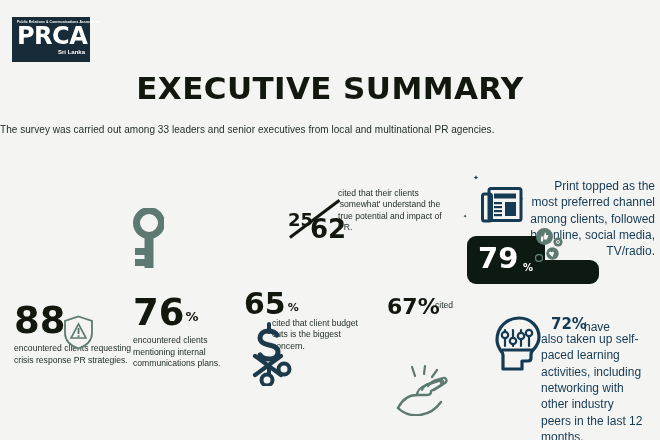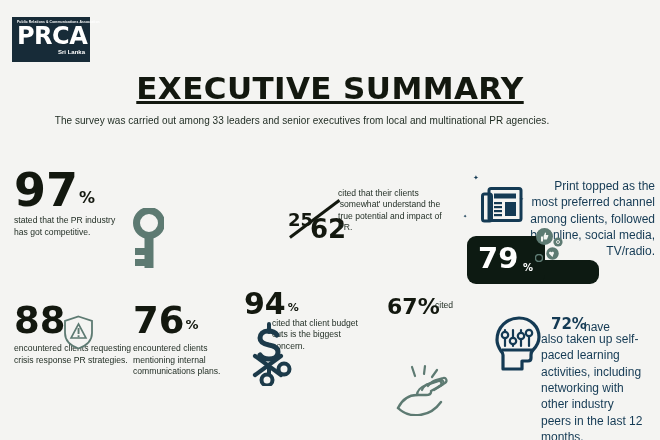--- a/index.html
+++ b/index.html
@@ -50,25 +50,24 @@
 
   
   .title {
     position: absolute; left: 0; top: 70px; width: 660px;
     text-align: center;
     font-size: 31px;
     font-weight: 900;
     letter-spacing: 0.4px;
     color: #13180f;
     font-family: "DejaVu Sans", sans-serif;
-    text-decoration: underline;
   }
   .subtitle {
-    position: absolute; left: 0; top: 115px; width: 604px;
-    text-align: center;
+    position: absolute; left: 0; top: 124px; width: 604px;
+    text-align: left;
     font-size: 10px;
     color: #1d2a20;
     letter-spacing: 0.05px;
   }
 
   
   .stat-num {
     font-family: "DejaVu Sans", sans-serif;
     font-weight: 900;
     color: #13180f;
@@ -146,21 +145,21 @@
   .social-ic { position: absolute; color: #5d7a72; }
 
   
   #b88 { left: 14px; top: 304px; width: 120px; }
   #b88 .n { font-size: 37px; }
   #b88 .p { font-size: 13px; vertical-align: 4px; margin-left: 1px; }
   #b88 .t { margin-top: 6px; width: 118px; }
   #shield-icon { left: 63px; top: 315px; }
 
   
-  #b76 { left: 133px; top: 296px; width: 110px; margin-top: 8px; }
+  #b76 { left: 133px; top: 296px; width: 110px; }
   #b76 .n { font-size: 37px; }
   #b76 .p { font-size: 13px; vertical-align: 4px; margin-left: 1px; }
   #b76 .t { margin-top: 6px; width: 104px; }
 
   
   #b94 { left: 244px; top: 290px; }
   #b94 .n { font-size: 30px; }
   #b94 .p { font-size: 11px; vertical-align: 3px; margin-left: 2px; }
   #b94-txt { left: 272px; top: 318px; width: 104px; }
   #scissor-icon { left: 243px; top: 320px; }
@@ -193,24 +192,20 @@
 
   <div class="logo">
     <div class="logo-tagline">Public Relations &amp; Communications Association</div>
     <div class="logo-mark">PRCA</div>
     <div class="logo-sub">Sri Lanka</div>
   </div>
 
   <div class="title">EXECUTIVE SUMMARY</div>
   <div class="subtitle">The survey was carried out among 33 leaders and senior executives from local and multinational PR agencies.</div>
 
-  <div class="abs" id="b97">
-    <span class="stat-num n">97</span><span class="pct-sm p">%</span>
-    <div class="body-txt t">stated that the PR industry has got competitive.</div>
-  </div>
 
   <span class="abs" id="key-icon">
     <svg width="36" height="62" viewBox="0 0 36 62">
       <circle cx="21" cy="15" r="12.5" fill="none" stroke="#5d7a72" stroke-width="7"></circle>
       <rect x="16.5" y="27" width="9" height="33" fill="#5d7a72"></rect>
       <rect x="7" y="40" width="10" height="7" fill="#5d7a72"></rect>
       <rect x="7" y="51" width="10" height="7" fill="#5d7a72"></rect>
     </svg>
   </span>
 
@@ -283,21 +278,21 @@
       <rect x="14.6" y="20.3" width="1.9" height="1.9" fill="#5d7a72"></rect>
     </svg>
   </span>
 
   <div class="abs" id="b76">
     <span class="stat-num n">76</span><span class="pct-sm p">%</span>
     <div class="body-txt t">encountered clients mentioning internal communications plans.</div>
   </div>
 
   <div class="abs" id="b94">
-    <span class="stat-num n">94</span><span class="pct-sm p">%</span>
+    <span class="stat-num n">65</span><span class="pct-sm p">%</span>
   </div>
   <div class="abs body-txt" id="b94-txt">cited that client budget cuts is the biggest concern.</div>
   <span class="abs" id="scissor-icon">
     <svg width="50" height="66" viewBox="0 0 50 66">
       <path d="M26 4v8M26 46v8" stroke="#1c3a4a" stroke-width="4" stroke-linecap="round"></path>
       <path d="M34 15c-2-3-5-4-9-4-5 0-8 3-8 7s4 6 9 7c6 1 9 3 9 7s-3 7-9 7c-4 0-7-1-9-4" fill="none" stroke="#1c3a4a" stroke-width="5" stroke-linecap="round"></path>
       <path d="M12 36 38 55" stroke="#1c3a4a" stroke-width="4.2" stroke-linecap="round"></path>
       <path d="M38 36 12 55" stroke="#1c3a4a" stroke-width="4.2" stroke-linecap="round"></path>
       <circle cx="41" cy="49" r="5.5" fill="none" stroke="#1c3a4a" stroke-width="4"></circle>
       <circle cx="24" cy="60" r="5.5" fill="none" stroke="#1c3a4a" stroke-width="4"></circle>

